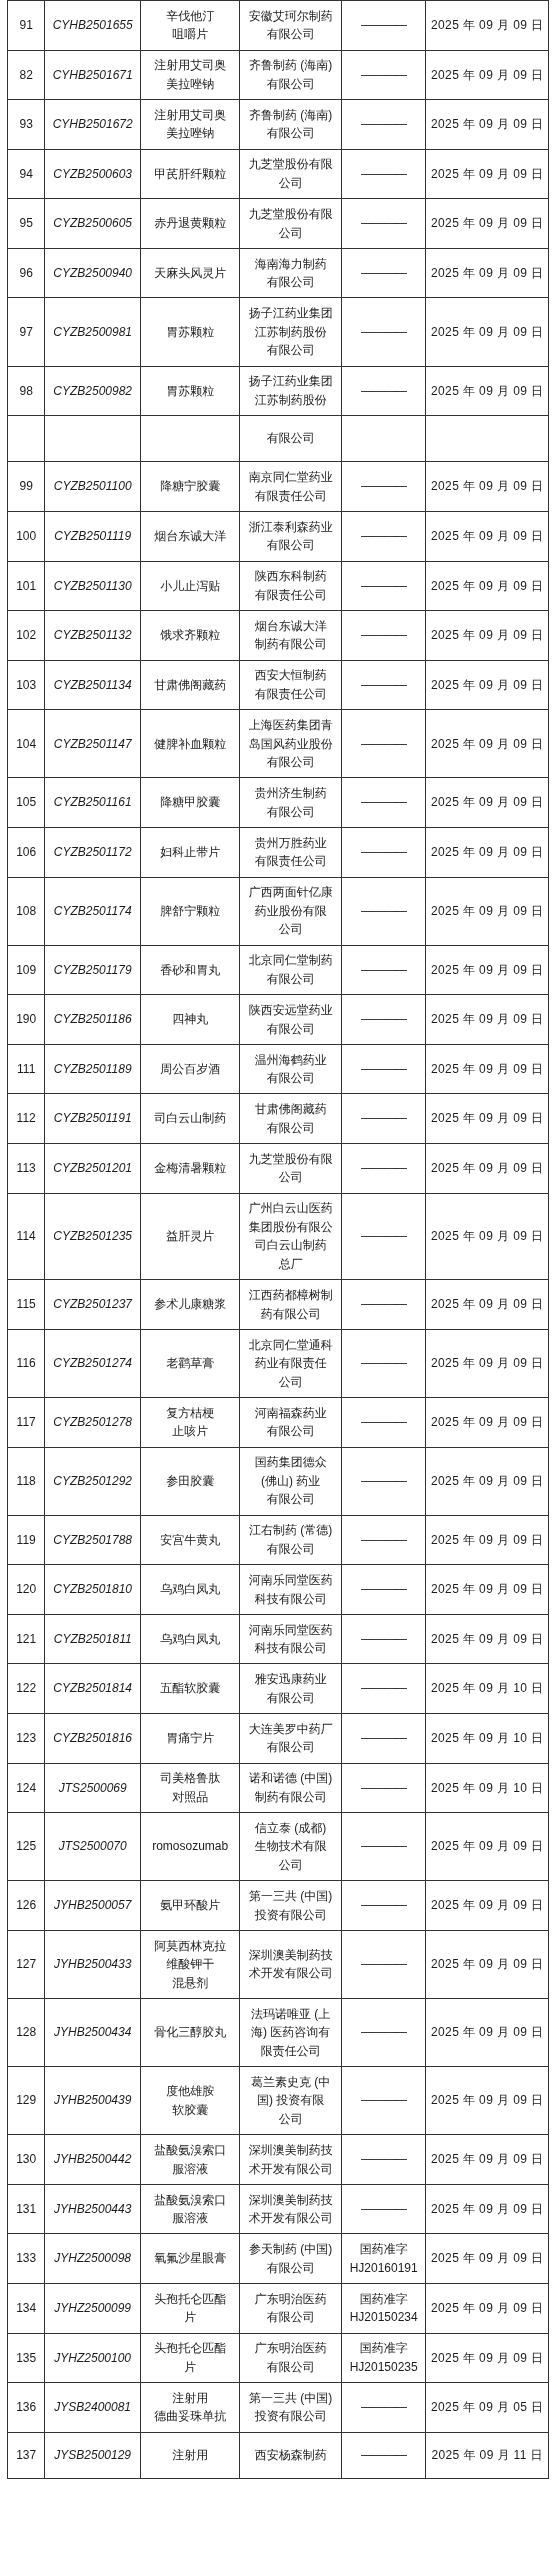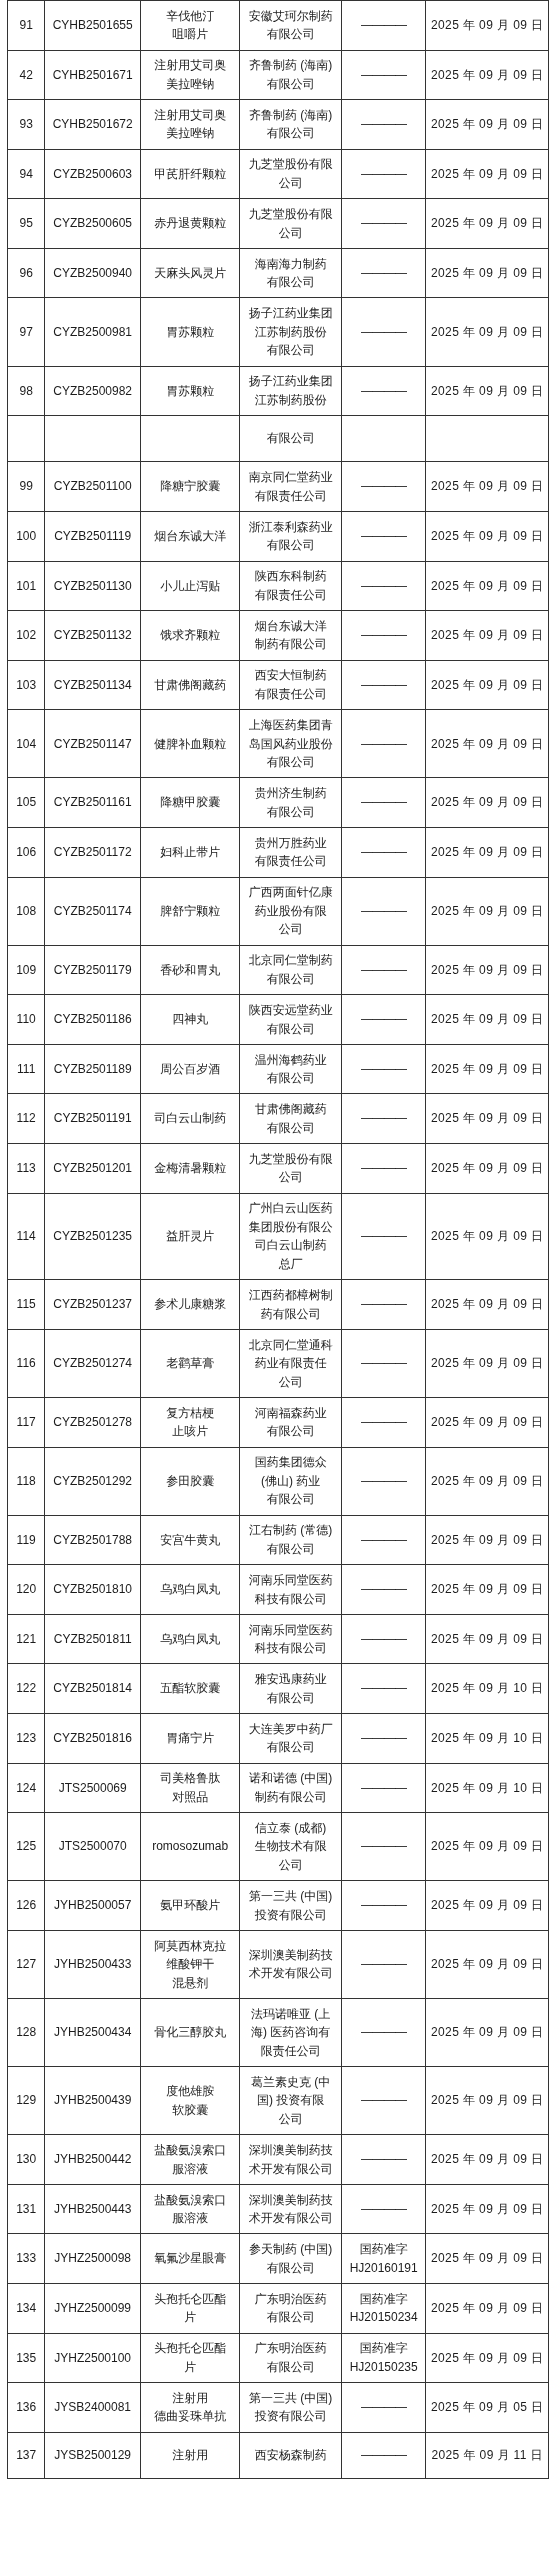--- a/index.html
+++ b/index.html
@@ -26,21 +26,21 @@
     vertical-align: middle;
     font-size: 12px;
     line-height: 18.6px;
     padding: 5.7px 2.1px;
     height: 34px; 
     white-space: pre-line;
     word-break: break-all;
     overflow: hidden;
   }
   td.c-num  { letter-spacing: 0px; }
-  td.c-id   { letter-spacing: 0px; }
+  td.c-id   { letter-spacing: 0px; font-style: italic; }
   td.c-date { letter-spacing: 0.4px; margin-left: 18px; }
   .dash {
     display: inline-block;
     letter-spacing: -0.7px;
     white-space: nowrap;
   }
 </style>
 </head>
 <body>
 
@@ -59,21 +59,21 @@
           <td class="c-num">91</td>
           <td class="c-id">CYHB2501655</td>
           <td class="c-drug">辛伐他汀
 咀嚼片</td>
           <td class="c-company">安徽艾珂尔制药
 有限公司</td>
           <td class="c-approval"><span class="dash">————</span></td>
           <td class="c-date">2025 年 09 月 09 日</td>
         </tr>
         <tr>
-          <td class="c-num">42</td>
+          <td class="c-num">82</td>
           <td class="c-id">CYHB2501671</td>
           <td class="c-drug">注射用艾司奥
 美拉唑钠</td>
           <td class="c-company">齐鲁制药 (海南)
 有限公司</td>
           <td class="c-approval"><span class="dash">————</span></td>
           <td class="c-date">2025 年 09 月 09 日</td>
         </tr>
         <tr>
           <td class="c-num">93</td>
@@ -225,21 +225,21 @@
         <tr>
           <td class="c-num">109</td>
           <td class="c-id">CYZB2501179</td>
           <td class="c-drug">香砂和胃丸</td>
           <td class="c-company">北京同仁堂制药
 有限公司</td>
           <td class="c-approval"><span class="dash">————</span></td>
           <td class="c-date">2025 年 09 月 09 日</td>
         </tr>
         <tr>
-          <td class="c-num">110</td>
+          <td class="c-num">190</td>
           <td class="c-id">CYZB2501186</td>
           <td class="c-drug">四神丸</td>
           <td class="c-company">陕西安远堂药业
 有限公司</td>
           <td class="c-approval"><span class="dash">————</span></td>
           <td class="c-date">2025 年 09 月 09 日</td>
         </tr>
         <tr>
           <td class="c-num">111</td>
           <td class="c-id">CYZB2501189</td>

